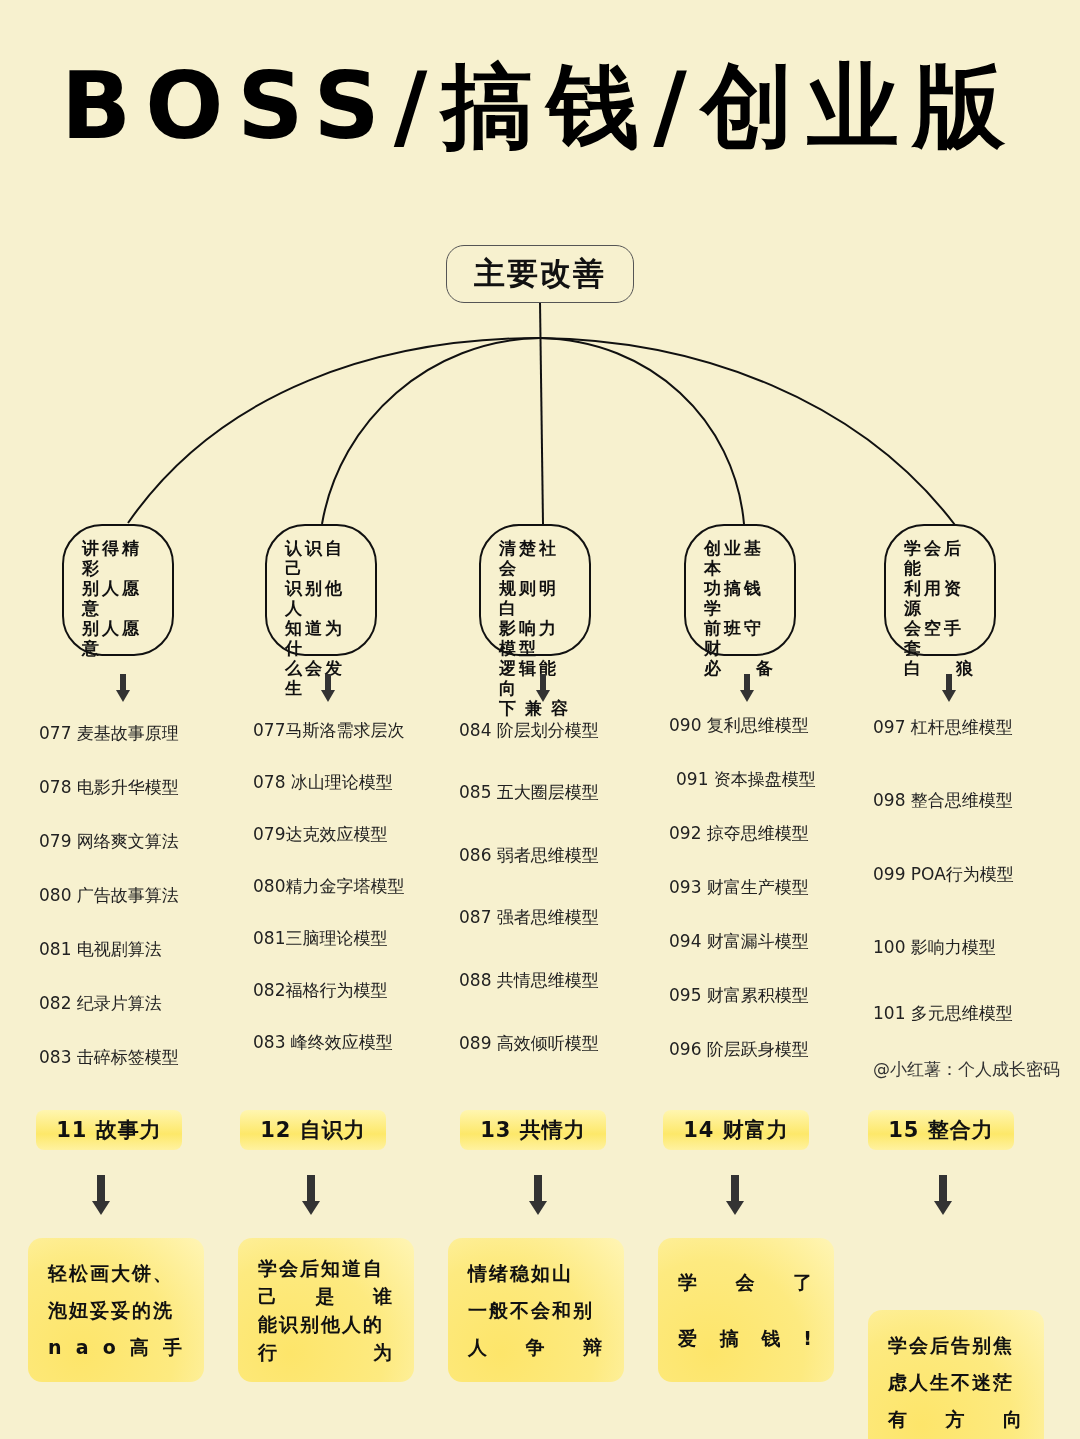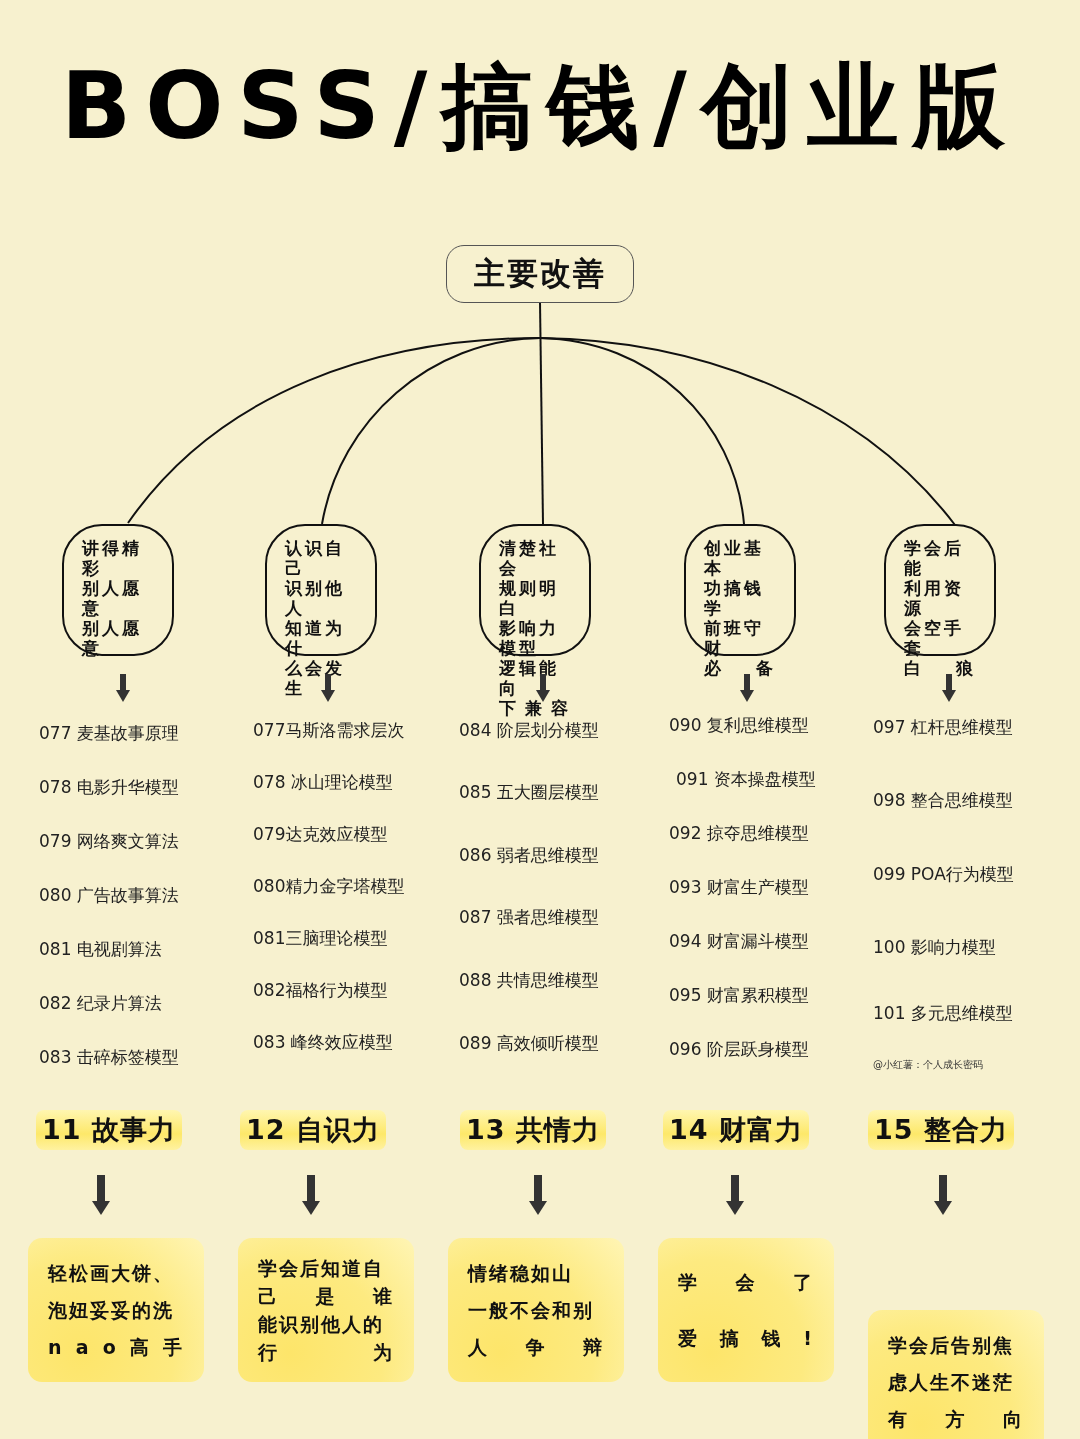--- a/index.html
+++ b/index.html
@@ -40,26 +40,26 @@
     position: absolute; left: 0; top: 16px; width: 0; height: 0;
     border-left: 7px solid transparent; border-right: 7px solid transparent;
     border-top: 12px solid #333;
   }
   .arrow.big { width: 18px; height: 40px; }
   .arrow.big .shaft { left: 5px; width: 8px; height: 28px; }
   .arrow.big .head { top: 26px; border-left-width: 9px; border-right-width: 9px; border-top-width: 14px; }
   .model {
     position: absolute; font-size: 17px; color: #222; white-space: nowrap;
   }
-  .credit { position: absolute; font-size: 10px; color: #333; white-space: nowrap; }
+  .credit { position: absolute; font-size: 17px; color: #333; white-space: nowrap; }
   .label {
     position: absolute; width: 146px; height: 40px; border-radius: 8px;
     background: linear-gradient(180deg, #fff6b0 0%, #fde86a 60%, #fff2a0 100%);
     display: flex; align-items: center; justify-content: center;
-    font-size: 27px; font-weight: bold; color: #111; letter-spacing: 1px;
+    font-size: 21px; font-weight: bold; color: #111; letter-spacing: 1px;
   }
   .result {
     position: absolute; width: 176px; height: 144px; border-radius: 14px;
     background: radial-gradient(circle at 30% 80%, #fde56a 0%, #fdea80 55%, #fff5b5 100%);
     box-sizing: border-box; padding: 16px 20px;
     display: flex; flex-direction: column; justify-content: space-around;
   }
   .result .ln {
     font-size: 19px; font-weight: bold; letter-spacing: 2px;
     display: flex; justify-content: space-between; line-height: 24px;

